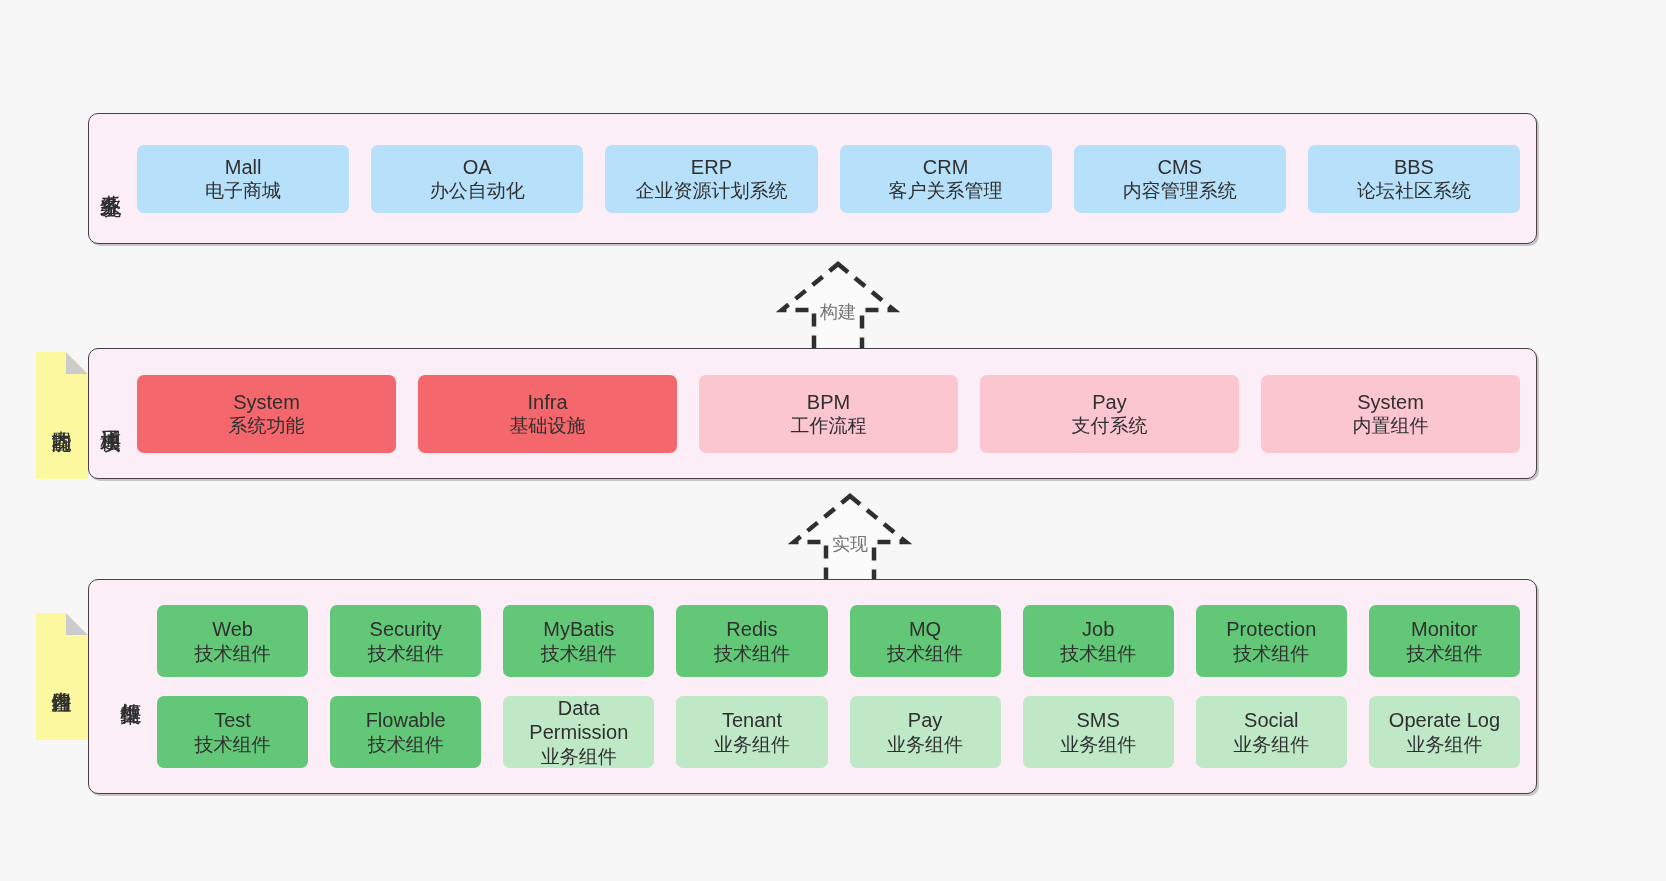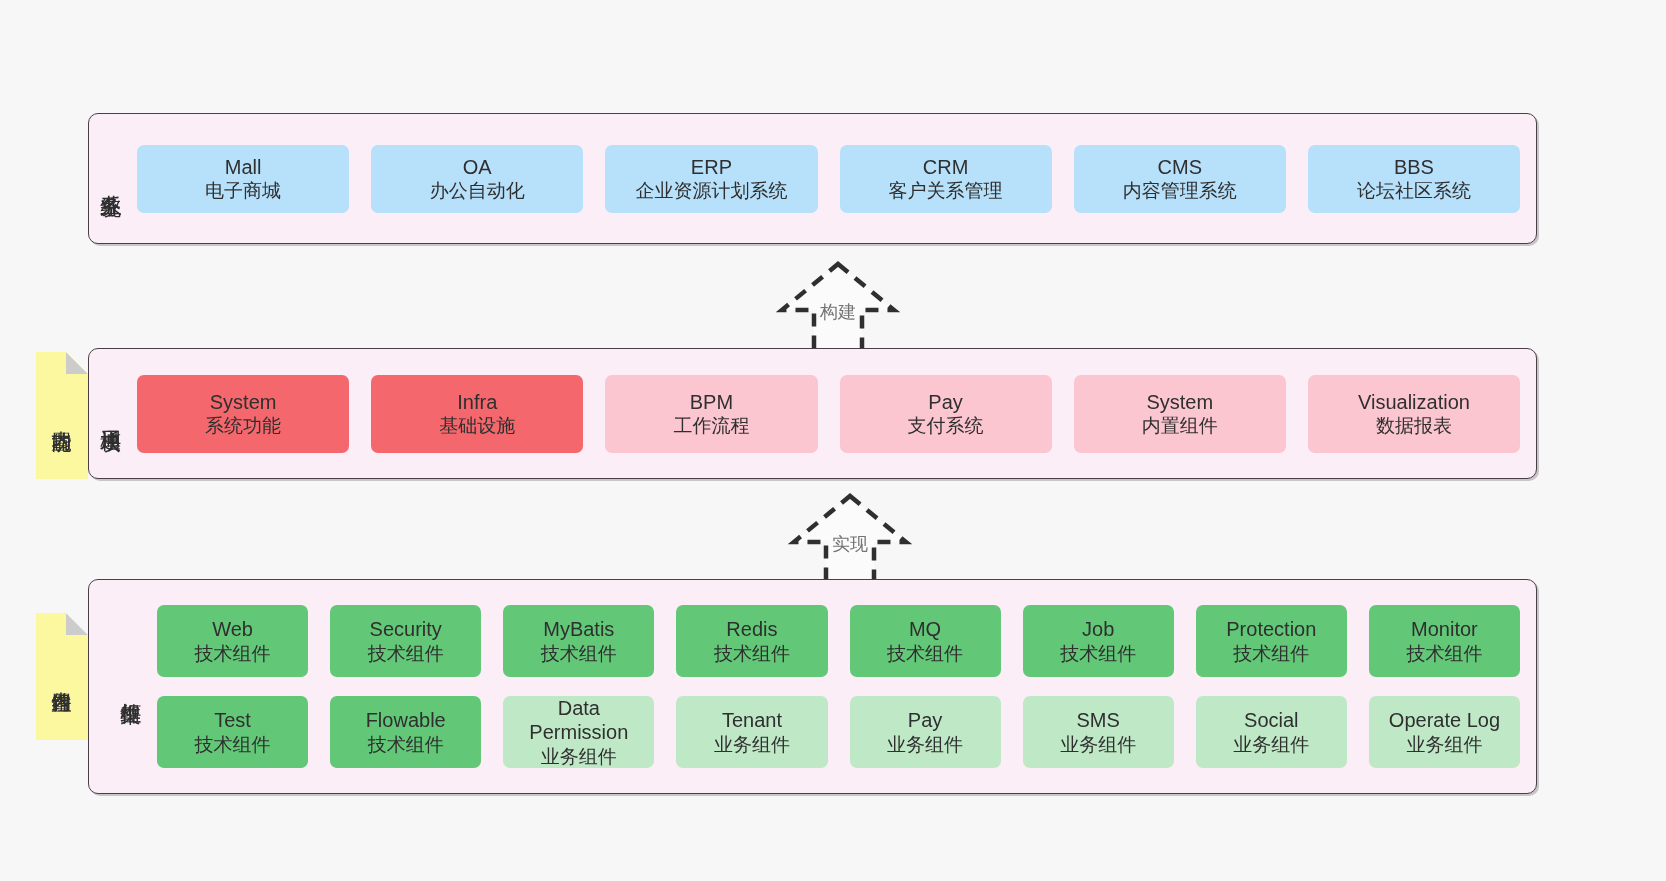--- a/index.html
+++ b/index.html
@@ -214,24 +214,20 @@
             <div class="n-sub">工作流程</div>
           </div>
           <div class="node c-pink">
             <div class="n-title">Pay</div>
             <div class="n-sub">支付系统</div>
           </div>
           <div class="node c-pink">
             <div class="n-title">System</div>
             <div class="n-sub">内置组件</div>
           </div>
-          <div class="node c-pink">
-            <div class="n-title">Visualization</div>
-            <div class="n-sub">数据报表</div>
-          </div>
         </div>
     </div>
   </div>
 
   <div class="conn" id="conn-implement">
     <svg width="160" height="96" viewBox="0 0 160 96" fill="none">
       <path d="M80 4 L136 50 L104 50 L104 92 L56 92 L56 50 L24 50 Z" stroke="#2f2f2f" stroke-width="4.5" fill="#fbfbfb" stroke-dasharray="13 9" stroke-linejoin="miter"></path>
     </svg>
     <div class="conn-label">实现</div>
   </div>

